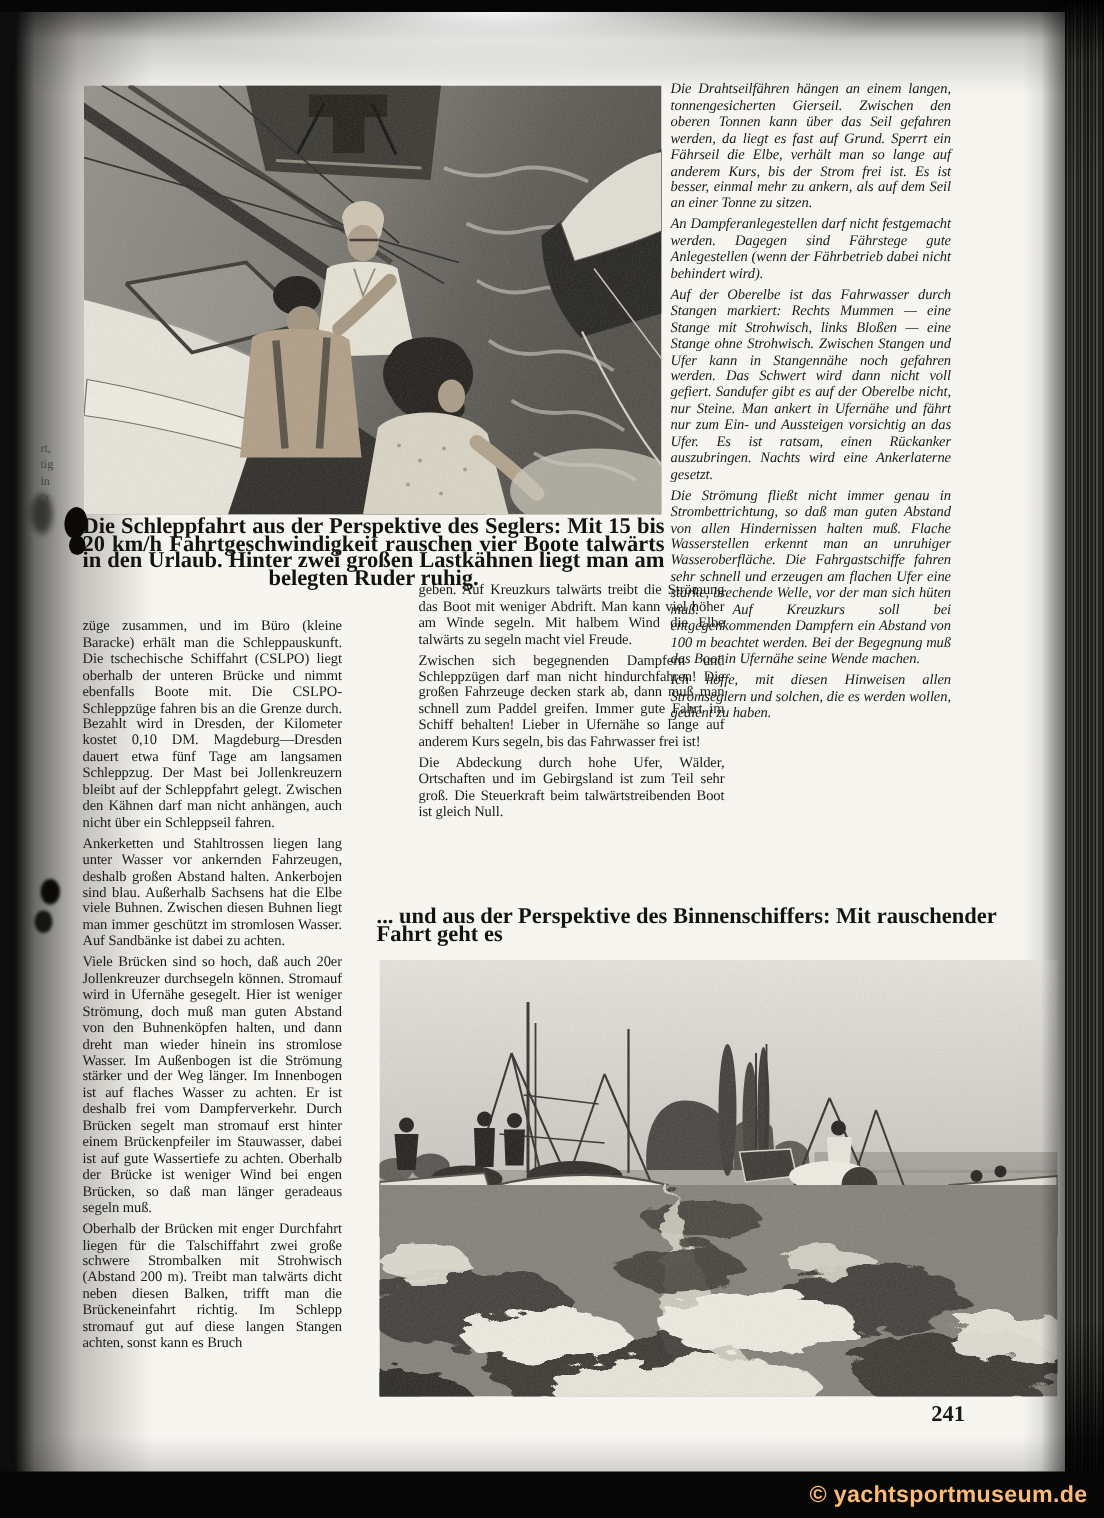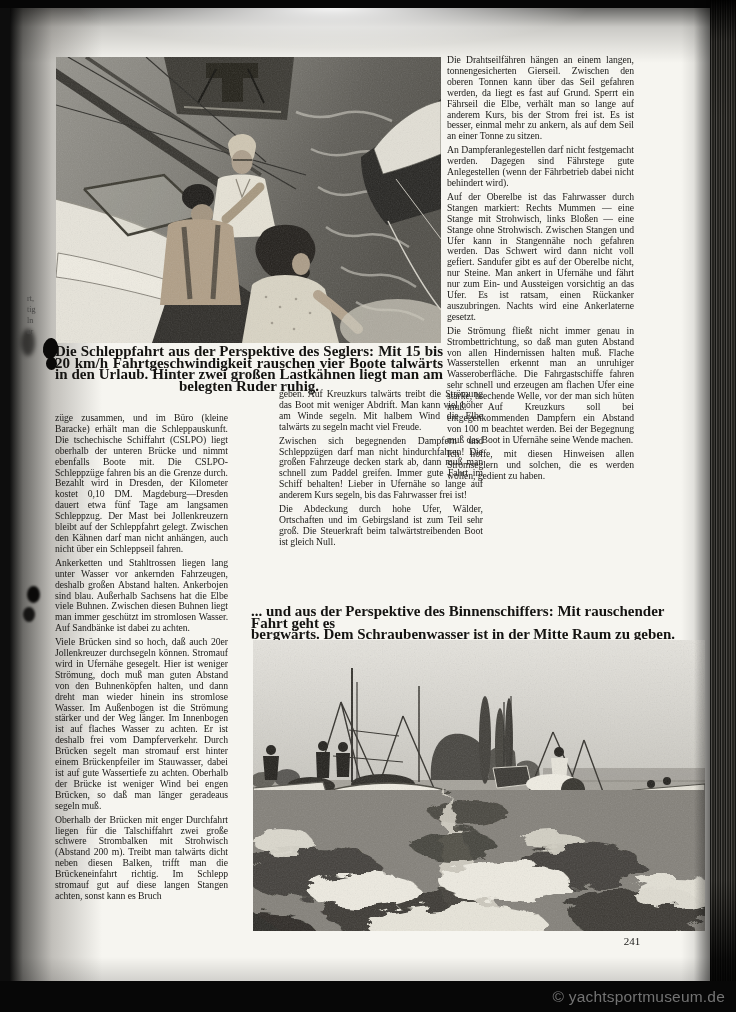--- a/index.html
+++ b/index.html
@@ -16,35 +16,35 @@
       #f6f5f0;}
   .top-strip{position:absolute;left:0;top:0;width:736px;height:8px;background:#060606;}
   .edge-shade{position:absolute;top:0;right:26px;width:16px;height:1012px;
       background:linear-gradient(to right, rgba(0,0,0,0), rgba(0,0,0,.45));}
   .right-block{position:absolute;top:0;right:0;width:26px;height:1012px;
       background:
         linear-gradient(to bottom, rgba(0,0,0,.95) 0, rgba(0,0,0,.2) 42px, rgba(0,0,0,0) 120px, rgba(0,0,0,0) 880px, rgba(0,0,0,.8) 960px, #000 100%),
         repeating-linear-gradient(to right, #141412 0 1px, #4e4c48 1px 2px, #24231f 2px 4px, #3a3834 4px 5px);}
   .bottom-bar{position:absolute;left:0;top:981px;width:736px;height:31px;background:#070707;
       display:flex;align-items:center;justify-content:flex-end;box-sizing:border-box;padding-right:11px;}
-  .watermark{font-family:"Liberation Sans",sans-serif;font-weight:400;font-size:15.5px;
-      color:#737373;letter-spacing:.2px;}
+  .watermark{font-family:"Liberation Sans",sans-serif;font-weight:700;font-size:15.5px;
+      color:#fdba74;letter-spacing:.2px;}
   
   .body-text{position:absolute;color:#1b1a18;text-align:justify;hyphens:auto;
       letter-spacing:-.05px;}
   .col p{margin:0 0 3px 0;}
   .col{font-size:9.7px;line-height:10.9px;}
-  #col-right{left:447px;top:55px;width:187px;}
+  #col-right{left:447px;top:55px;width:187px;font-style:italic;}
   #col-left{left:55px;top:389px;width:173px;margin-top:24px;}
   #col-mid{left:237px;top:389px;width:204px;margin-left:42px;}
   .caption{position:absolute;font-weight:700;font-size:15px;line-height:11.6px;color:#141311;}
   #caption1{left:55px;top:346px;width:388px;text-align:justify;text-align-last:center;hyphens:auto;}
   #caption2{left:251px;top:606px;width:452px;text-align:left;}
   .pagenum{position:absolute;left:610px;top:935px;width:44px;text-align:center;
-      font-weight:400;font-size:11px;color:#1b1a18;}
+      font-weight:700;font-size:15px;color:#1b1a18;}
   
   .photo{position:absolute;line-height:0;}
   #photo1{left:56px;top:57px;}
   #photo2{left:253px;top:640px;}
   
   .blob{position:absolute;background:#0b0a09;border-radius:50%;}
   #blob1{left:43px;top:338px;width:15px;height:21px;transform:rotate(8deg);}
   #blob2{left:46px;top:357px;width:11px;height:13px;}
   #smudge1{left:21px;top:329px;width:14px;height:27px;filter:blur(2px);opacity:.6;}
   #dot1{left:27px;top:586px;width:13px;height:17px;filter:blur(1px);}
@@ -167,21 +167,20 @@
   </div>
 
   <div class="body-text col" id="col-mid">
     <p>geben. Auf Kreuzkurs talwärts treibt die Strömung das Boot mit weniger Abdrift. Man kann viel höher am Winde segeln. Mit halbem Wind die Elbe talwärts zu segeln macht viel Freude.</p>
     <p>Zwischen sich begegnenden Dampfern und Schleppzügen darf man nicht hindurchfahren! Die großen Fahrzeuge decken stark ab, dann muß man schnell zum Paddel greifen. Immer gute Fahrt im Schiff behalten! Lieber in Ufernähe so lange auf anderem Kurs segeln, bis das Fahrwasser frei ist!</p>
     <p>Die Abdeckung durch hohe Ufer, Wälder, Ortschaften und im Gebirgsland ist zum Teil sehr groß. Die Steuerkraft beim talwärtstreibenden Boot ist gleich Null.</p>
   </div>
 
   <div class="caption" id="caption2">
     <div>... und aus der Perspektive des Binnenschiffers: Mit rauschender Fahrt geht es</div>
-    <div>bergwärts. Dem Schraubenwasser ist in der Mitte Raum zu geben.</div>
   </div>
 
   <div class="photo" id="photo2">
     <svg width="452" height="291" viewBox="0 0 452 291">
       <defs>
         <filter id="g2" x="0%" y="0%" width="100%" height="100%">
           <feTurbulence type="fractalNoise" baseFrequency="0.85" numOctaves="2" seed="11"></feTurbulence>
           <feColorMatrix type="saturate" values="0"></feColorMatrix>
         </filter>
         <filter id="churn" x="-10%" y="-10%" width="120%" height="120%">

